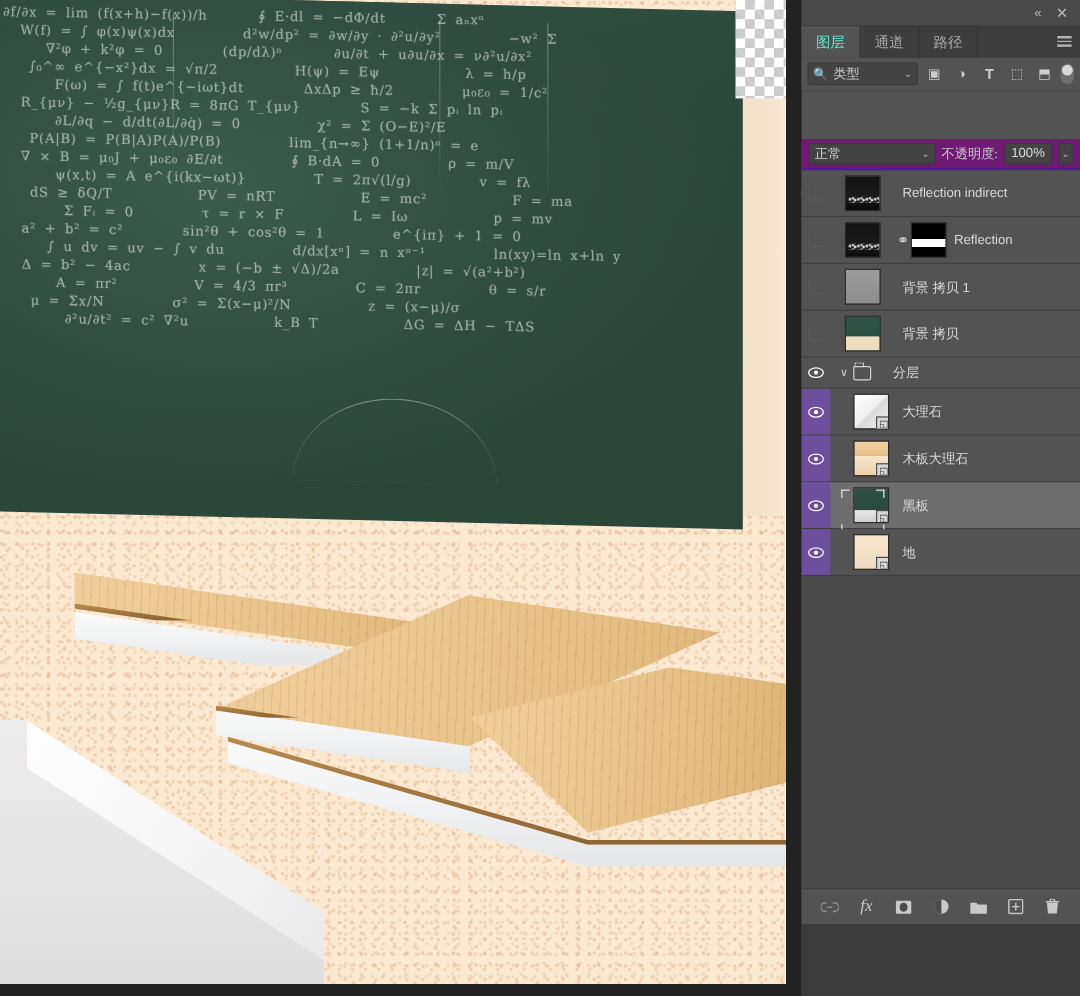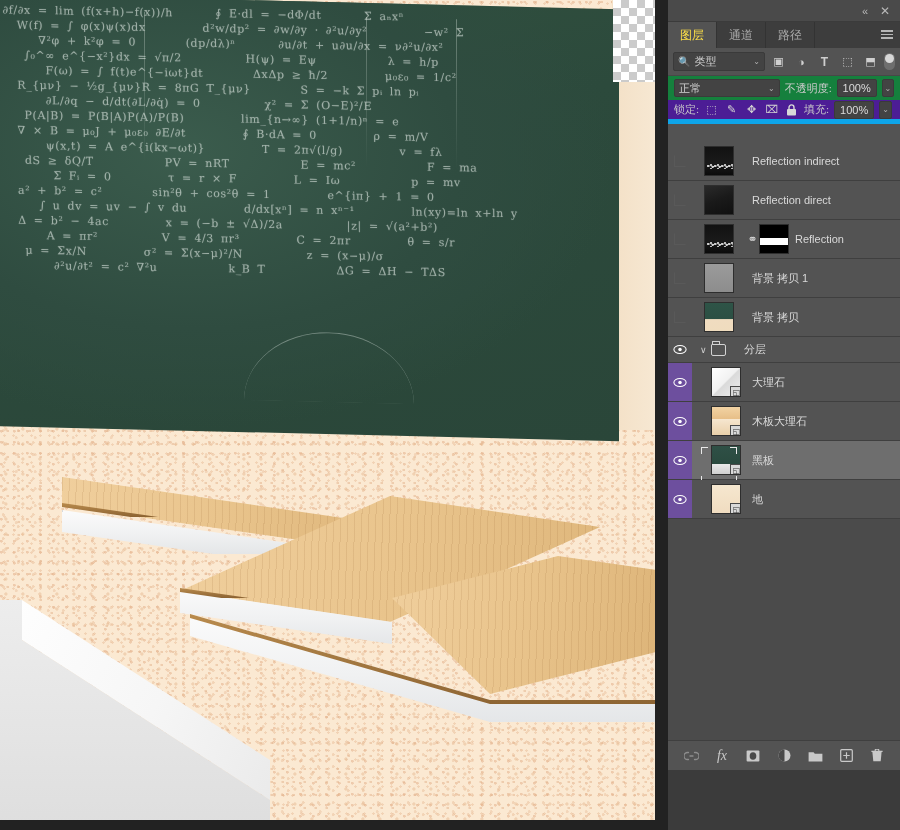--- a/index.html
+++ b/index.html
@@ -118,21 +118,21 @@
 
   #tabrow {
     position: relative; height: 26px; background: #3d3d3d;
     display: flex; align-items: stretch;
   }
   .tab {
     padding: 0 12px; display: flex; align-items: center;
     font-size: 12px; color: #a9a9a9; background: #3d3d3d;
     border-right: 1px solid #333; cursor: pointer;
   }
-  .tab.active { background: #535353; color: #fde047; }
+  .tab.active { background: #535353; color: #5eead4; }
   #tab-menu {
     position: absolute; right: 7px; top: 8px; width: 12px; height: 10px;
     cursor: pointer;
   }
   #tab-menu i { display:block; height:1.6px; background:#b5b5b5; margin-bottom:2px; }
 
   #filterrow {
     height: 28px; background: #535353; display: flex; align-items: center;
     padding: 0 5px; gap: 4px; border-bottom: 1px solid #484848;
   }
@@ -149,21 +149,21 @@
   #filter-toggle {
     margin-left: auto; width: 11px; height: 17px; border-radius: 6px;
     background: #6e6e6e; position: relative; cursor: pointer;
   }
   #filter-toggle::after {
     content:''; position:absolute; left:1px; top:1px; width:9px; height:9px;
     border-radius:50%; background:#d8d8d8;
   }
 
   .ctrlrow { height: 24px; display: flex; align-items: center; padding: 0 6px; gap: 5px; }
-  #blendrow { background: #15803d; }
+  #blendrow { background: #701a75; margin-top: 40px; }
   #lockrow  { background: #4c1d95; border-bottom: 5px solid #0ea5e9; }
   .combo {
     height: 18px; background: #434343; border: 1px solid #3a3a3a; border-radius: 2px;
     display: flex; align-items: center; padding: 0 4px; color: #d2d2d2; font-size: 11px;
     cursor: pointer;
   }
   #blend-mode { width: 112px; }
   #blend-mode .caret, .numbox .caret { margin-left: auto; font-size: 8px; color: #b0b0b0; }
   .lbl { color: #c9c9c9; font-size: 11px; white-space: nowrap; font-family: Liberation Serif, serif; }
   .numbox {
@@ -396,29 +396,20 @@
           <div class="thumbwrap">
             <div class="thumb t-night"></div>
           </div>
           <div class="layer-name">Reflection indirect</div>
         </div>
         <div class="layer-row">
           <div class="eyecell">
             <div class="eye-empty"></div>
           </div>
           <div class="thumbwrap">
-            <div class="thumb t-dark"></div>
-          </div>
-          <div class="layer-name">Reflection direct</div>
-        </div>
-        <div class="layer-row">
-          <div class="eyecell">
-            <div class="eye-empty"></div>
-          </div>
-          <div class="thumbwrap">
             <div class="thumb t-night"></div>
           </div>
           <div class="linkicon">⚭</div>
           <div class="maskthumb t-mask"></div>
           <div class="layer-name">Reflection</div>
         </div>
         <div class="layer-row">
           <div class="eyecell">
             <div class="eye-empty"></div>
           </div>

